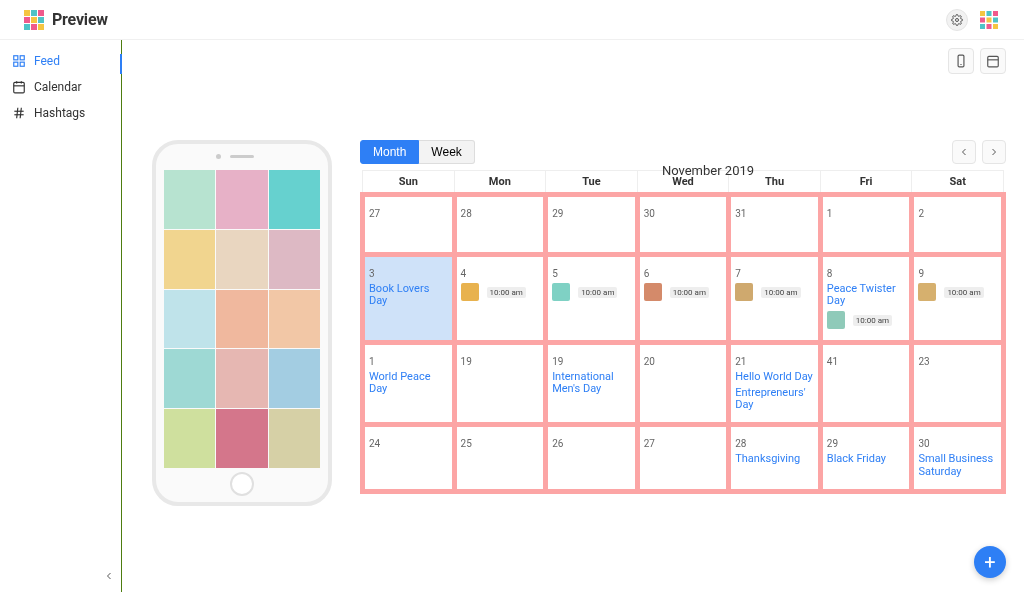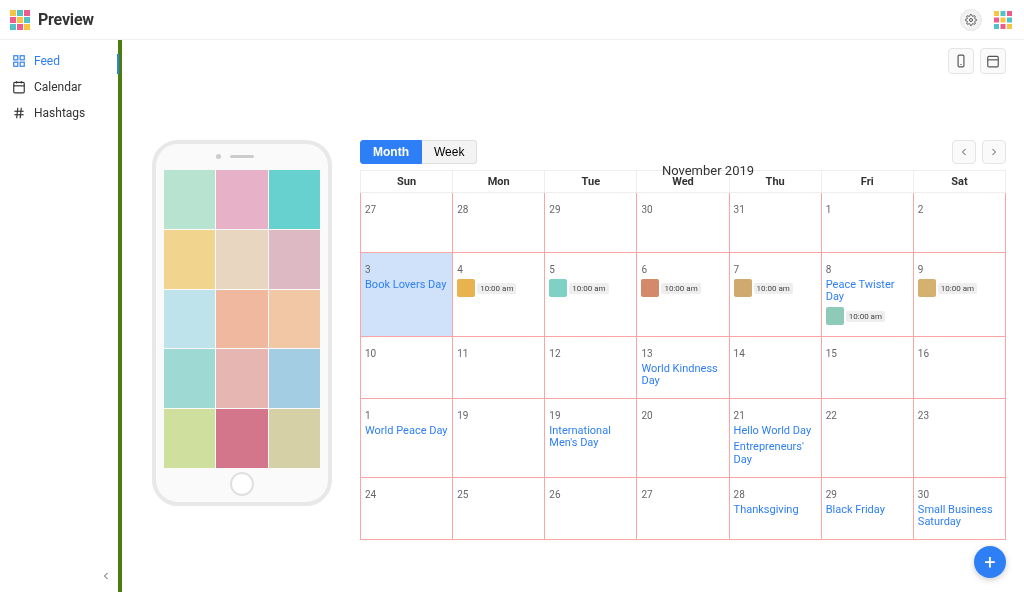--- a/index.html
+++ b/index.html
@@ -1,29 +1,29 @@
 <!DOCTYPE html>
 <html><head>
 <meta charset="utf-8">
 <style>
   * { box-sizing: border-box; margin: 0; padding: 0; }
   body { font-family: -apple-system, BlinkMacSystemFont, "Segoe UI", Roboto, Arial, sans-serif; font-size: 12px; color: #333; background: #fff; width: 1024px; height: 592px; overflow: hidden; position: relative; }
 
   
-  .topbar { height: 40px; display: flex; align-items: center; justify-content: space-between; padding: 0 10px; border-bottom: 1px solid #f0f0f0; }
+  .topbar { height: 40px; display: flex; align-items: center; justify-content: space-between; padding: 0 24px; border-bottom: 1px solid #f0f0f0; }
   .brand { display: flex; align-items: center; gap: 8px; }
   .brand-logo { width: 20px; height: 20px; }
   .brand-name { font-size: 16px; font-weight: 700; letter-spacing: -0.2px; }
   .top-right { display: flex; align-items: center; gap: 10px; }
   .gear-btn { width: 22px; height: 22px; border-radius: 50%; background: #f2f2f2; border: 1px solid #e5e5e5; display:flex;align-items:center;justify-content:center; cursor:pointer; }
   .avatar-logo { width:22px; height:22px; }
 
   
   .app { display:flex; height: 552px; }
-  .sidebar { width: 122px; border-right: 4px solid #4d7c0f; padding: 14px 8px 8px 12px; display:flex; flex-direction:column; position:relative; }
+  .sidebar { width: 122px; border-right: 1px solid #4d7c0f; padding: 14px 8px 8px 12px; display:flex; flex-direction:column; position:relative; }
   .nav-list { display:flex; flex-direction:column; gap:12px; }
   .nav-item { display:flex; align-items:center; gap:8px; font-size:12px; cursor:pointer; color:#333; }
   .nav-item.active { color:#2e7ff5; }
   .nav-icon { width:14px; height:14px; display:inline-flex; align-items:center; justify-content:center; }
   .nav-marker { position:absolute; top:14px; right:-1px; width:2px; height:20px; background:#2e7ff5; }
   .collapse-btn { position:absolute; bottom:10px; right:6px; cursor:pointer; color:#555; }
   .footer-links { display:flex; flex-direction:column; gap:3px; padding-bottom:30px; }
   .footer-links a { font-size:10px; color:#777; text-decoration:none; cursor:pointer; }
   .footer-copy { font-size:8px; color:#aaa; }
 
@@ -42,37 +42,37 @@
   .phone-cam { position:absolute; top:10px; left:calc(50% - 26px); width:5px; height:5px; background:#ccc; border-radius:50%; }
   .phone-home { position:absolute; bottom:6px; left:50%; transform:translateX(-50%); width:24px; height:24px; border:2px solid #e0e0e0; border-radius:50%; background:#fff; }
   .feed-grid { width:100%; height:100%; display:grid; grid-template-columns:repeat(3,1fr); grid-auto-rows:1fr; gap:1px; }
   .feed-cell { background:#ccc; }
 
   
   .calendar-wrap { flex:1; min-width:0; }
   .cal-toolbar { display:flex; align-items:center; justify-content:space-between; margin-bottom:6px; }
   .view-toggle { display:flex; }
   .view-btn { font-size:12px; padding:4px 12px; border:1px solid #ddd; background:#f3f3f3; cursor:pointer; }
-  .view-btn:first-child { border-radius:3px 0 0 3px;font-weight:bold; }
+  .view-btn:first-child { border-radius:3px 0 0 3px; }
   .view-btn:last-child { border-radius:0 3px 3px 0; border-left:none; }
   .view-btn.active { background:#2e7ff5; color:#fff; border-color:#2e7ff5; }
   .cal-title { font-size:13px; font-weight:400; position:absolute; left:50%; transform:translateX(-50%); padding-left:50px;margin-top:36px; }
   .cal-nav { display:flex; gap:6px; }
   .cal-nav .sq-btn { width:24px; height:24px; }
 
   .cal-table { width:100%; border-collapse:collapse; table-layout:fixed; }
   .cal-table th { font-size:11px; font-weight:700; padding:4px; border:1px solid #eee; background:#fff; }
-  .cal-table td { height:60px; border:1px solid #fca5a5; vertical-align:top; padding:11px 4px; position:relative; }
+  .cal-table td { height:60px; border:5px solid #fca5a5; vertical-align:top; padding:11px 4px; position:relative; }
   .cal-table td.out { color:#bbb; }
   .cal-table td.today { background:#cfe2f9; }
   .date-num { font-size:10px; color:#666; }
   .event { font-size:11px; color:#2e7ff5; margin-top:4px; line-height:1.1; cursor:pointer; }
   .post-chip { display:flex; align-items:center; gap:2px; margin-top:4px; }
   .post-thumb { width:18px; height:18px; border-radius:2px; flex-shrink:0; }
-  .post-time { font-size:8px; background:#eee; padding:1px 3px; border-radius:2px; color:#444; }
+  .post-time { font-size:8px; background:#eee; padding:1px 3px; border-radius:2px; color:#444;margin-left:6px; }
 
   
   .fab { position:absolute; bottom:14px; right:18px; width:32px; height:32px; border-radius:50%; background:#2e7ff5; color:#fff; display:flex; align-items:center; justify-content:center; font-size:20px; cursor:pointer; box-shadow:0 2px 6px rgba(0,0,0,0.2); }
 
   
   svg { display:block; }
 </style>
 </head>
 <body>
 
@@ -316,64 +316,40 @@
                 <td>
                   <div class="date-num">9</div>
                   <div class="post-chip">
                     <div class="post-thumb" style="background: rgb(214, 176, 110);"></div>
                     <div class="post-time">10:00 am</div>
                   </div>
                 </td>
               </tr>
               <tr>
                 <td>
-                  <div class="date-num">10</div>
-                </td>
-                <td>
-                  <div class="date-num">11</div>
-                </td>
-                <td>
-                  <div class="date-num">12</div>
-                </td>
-                <td>
-                  <div class="date-num">13</div>
-                  <div class="event">World Kindness Day</div>
-                </td>
-                <td>
-                  <div class="date-num">14</div>
-                </td>
-                <td>
-                  <div class="date-num">15</div>
-                </td>
-                <td>
-                  <div class="date-num">16</div>
-                </td>
-              </tr>
-              <tr>
-                <td>
                   <div class="date-num">1</div>
                   <div class="event">World Peace Day</div>
                 </td>
                 <td>
                   <div class="date-num">19</div>
                 </td>
                 <td>
                   <div class="date-num">19</div>
                   <div class="event">International Men's Day</div>
                 </td>
                 <td>
                   <div class="date-num">20</div>
                 </td>
                 <td>
                   <div class="date-num">21</div>
                   <div class="event">Hello World Day</div>
                   <div class="event">Entrepreneurs' Day</div>
                 </td>
                 <td>
-                  <div class="date-num">22</div>
+                  <div class="date-num">41</div>
                 </td>
                 <td>
                   <div class="date-num">23</div>
                 </td>
               </tr>
               <tr>
                 <td>
                   <div class="date-num">24</div>
                 </td>
                 <td>

